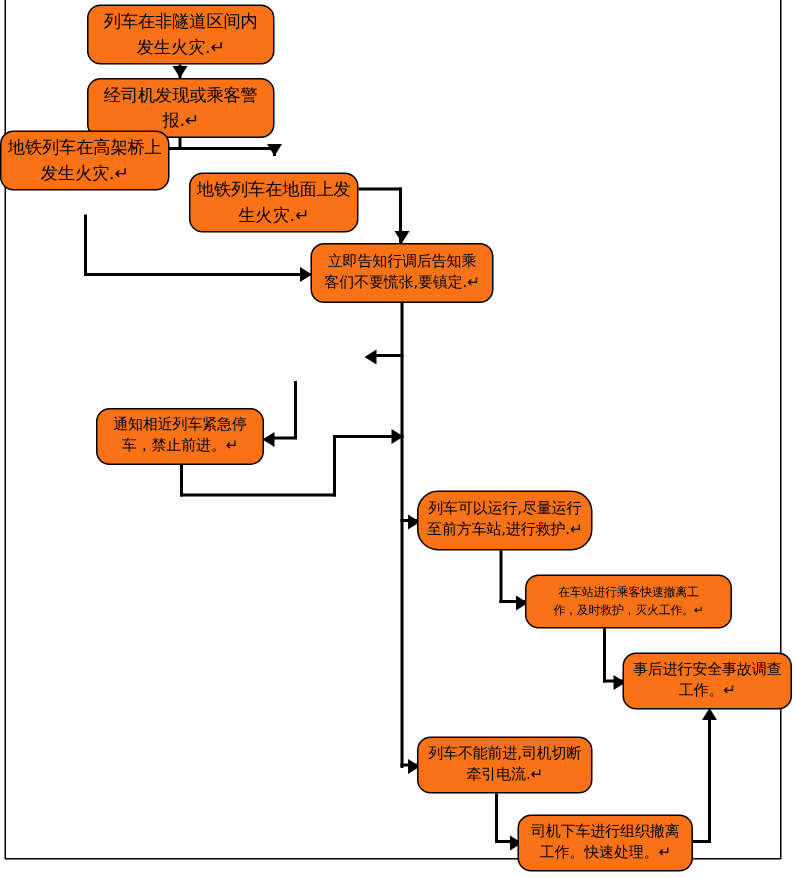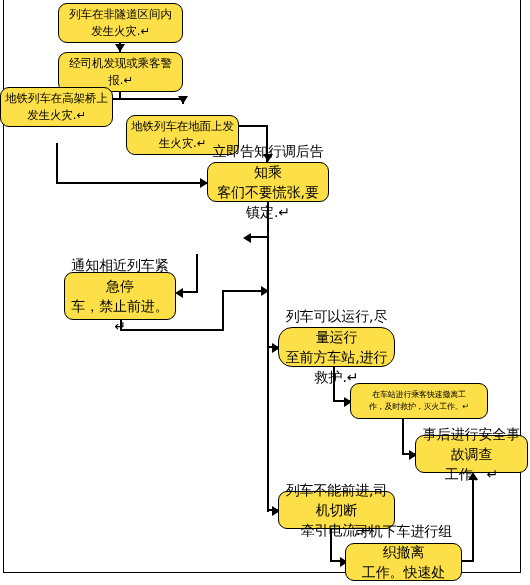--- a/index.html
+++ b/index.html
@@ -25,38 +25,38 @@
     width: 518px;
     height: 613px;
     border: 1px solid #000;
     box-sizing: border-box;
   }
   .node {
     position: absolute;
     box-sizing: border-box;
     border: 1.6px solid #000;
     border-radius: 9px;
-    background: #fde047;
+    background: #f97316;
     display: flex;
     align-items: center;
     justify-content: center;
     text-align: center;
     color: #000;
     line-height: 1.45;
     padding: 2px 4px;
     z-index: 5;
   }
   .node .txt {
     display: block;
     width: 100%;
     white-space: pre-line;
   }
   .fs-big { font-size: 11.5px; letter-spacing: -0.1px; }
   .fs-small { font-size: 8px; letter-spacing: -0.2px; }
-  .fs-mid { font-size: 14px; letter-spacing: -0.1px; }
+  .fs-mid { font-size: 10px; letter-spacing: -0.1px; }
 
   .line {
     position: absolute;
     background: #000;
     z-index: 2;
   }
   .h { height: 2px; }
   .v { width: 2px; }
 
   .arrow {
@@ -111,21 +111,21 @@
     <span class="txt">地铁列车在地面上发
 生火灾.↵</span>
   </div>
 
   <div class="node fs-mid" style="left:207px; top:162px; width:122px; height:40px;">
     <span class="txt">立即告知行调后告知乘
 客们不要慌张,要镇定.↵</span>
   </div>
 
 
-  <div class="node fs-mid" style="left:64px; top:272px; width:112px; height:48px;">
+  <div class="node fs-mid" style="left:64px; top:272px; width:112px; height:38px;">
     <span class="txt">通知相近列车紧急停
 车，禁止前进。↵</span>
   </div>
 
   <div class="node fs-mid" style="left:278px; top:327px; width:117px; height:40px;border-radius:14px;">
     <span class="txt">列车可以运行,尽量运行
 至前方车站,进行救护.↵</span>
   </div>
 
   <div class="node fs-small" style="left:350px; top:383px; width:138px; height:36px;">

